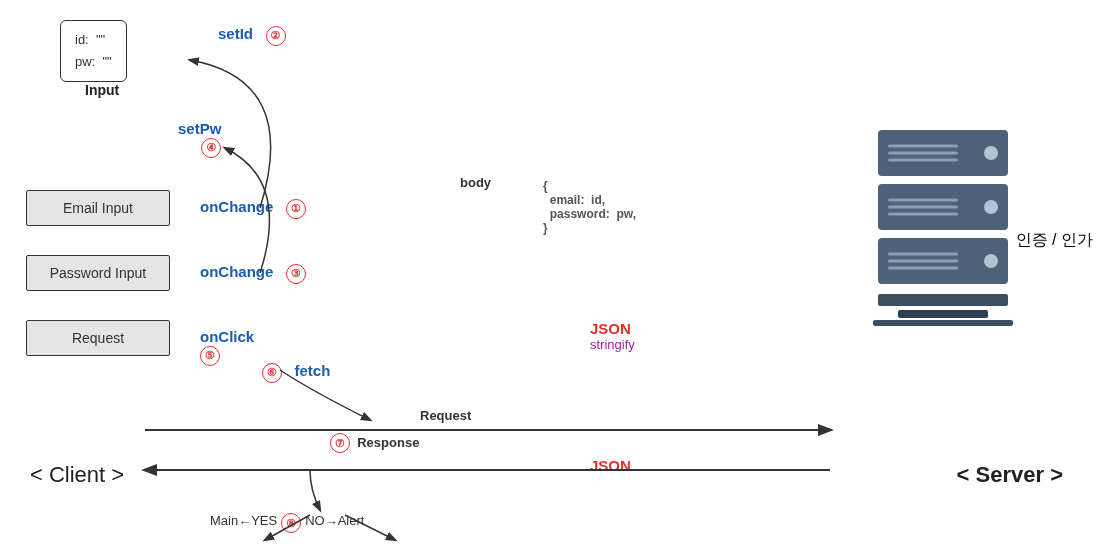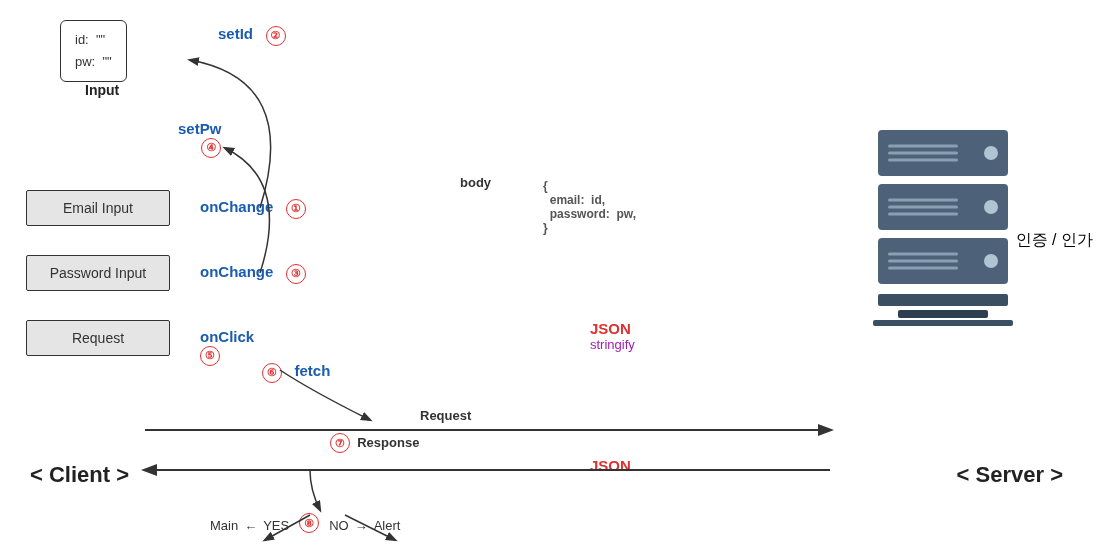--- a/index.html
+++ b/index.html
@@ -140,21 +140,21 @@
       top: 362px;
       left: 262px;
     }
 
     
     .client-label {
       position: absolute;
       bottom: 70px;
       left: 30px;
       font-size: 22px;
-      font-weight: bold;
+      font-weight: normal;
       color: #222;
     }
 
     
     .server-label {
       position: absolute;
       bottom: 70px;
       right: 50px;
       font-size: 22px;
       font-weight: bold;
@@ -382,21 +382,21 @@
 
   <div class="request-label">Request</div>
 
   <div class="response-label">
     <span class="circle-num">⑦</span>
     &nbsp;<strong>Response</strong>
   </div>
 
   <div class="json-response">JSON</div>
 
-  <div style="position:absolute; bottom:25px; left:210px; display:flex; align-items:flex-end; gap:6px; font-size:13px; color:#333;">
+  <div style="position:absolute; bottom:25px; left:210px; display:flex; align-items:flex-start; gap:0; font-size:13px; color:#333;">
     <span>Main</span>
     <span>←</span>
     <span>YES</span>
     <span class="circle-num" style="position:relative; margin:0 4px;">⑧</span>
     <span>NO</span>
     <span>→</span>
     <span>Alert</span>
   </div>
 
   <div class="client-label">&lt; Client &gt;</div>

